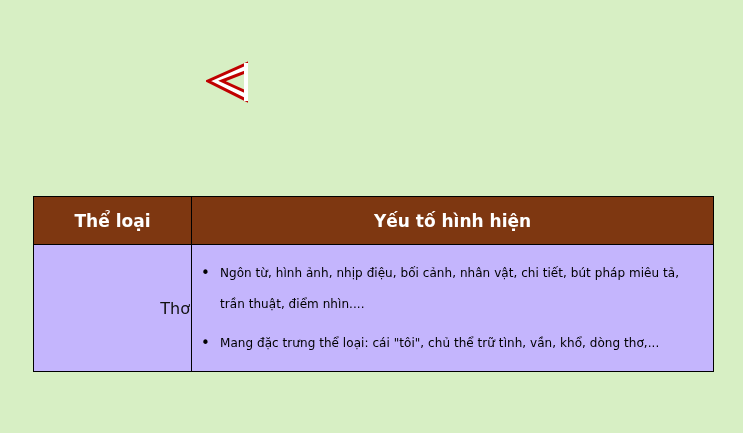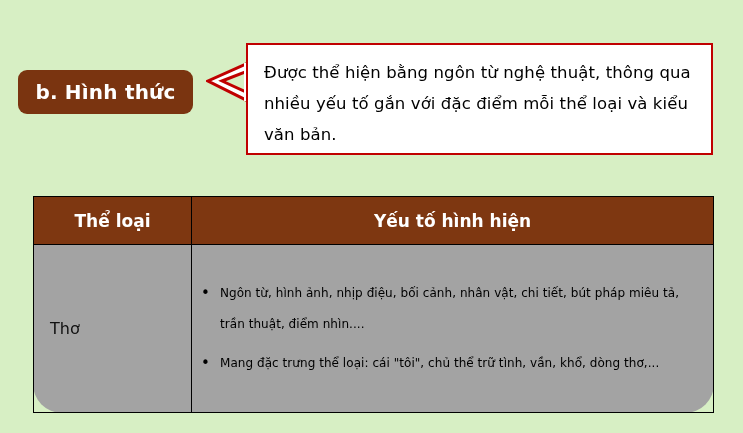--- a/index.html
+++ b/index.html
@@ -76,47 +76,46 @@
   }
 
   
   .genre-table {
     position: absolute;
     left: 33px;
     top: 196px;
     width: 680px;
     border-collapse: collapse;
     table-layout: fixed;
-    background: #a3a3a3;
-    border-radius: 29px;
+    background: #c4b5fd;
   }
   .genre-table th,
   .genre-table td {
     border: 1.5px solid #000000;
     box-sizing: border-box;
   }
   .genre-table thead th {
     background: #7e3711;
     color: #ffffff;
     font-size: 17px;
     font-weight: bold;
     height: 48px;
     padding: 0 6px;
     text-align: center;
     vertical-align: middle;
   }
   .col-genre { width: 158px; }
   .col-elements { width: 522px; }
 
   .cell-genre {
-    text-align: left;
+    text-align: right;
     vertical-align: middle;
     font-size: 16px;
     color: #111111;
-    height: 168px;
+    height: 127px;
     padding-left: 16px;
   }
   .cell-elements {
     vertical-align: middle;
     padding: 10px 14px 10px 6px;
   }
   .bullet-list {
     margin: 0;
     padding: 0;
     list-style: none;
@@ -140,32 +139,26 @@
     font-size: 15px;
     line-height: 31px;
     color: #000000;
   }
 </style>
 </head>
 <body>
 
 <div class="slide">
 
-  <div class="heading-pill">
-    <span class="heading-pill-label">b. Hình thức</span>
-  </div>
 
   <svg class="callout-tail" viewBox="0 0 42 42" width="42" height="42" aria-hidden="true">
     <polygon points="42,2 2,20 42,40 42,32 16,20 42,10" fill="#ffffff" stroke="#c00000" stroke-width="3" stroke-linejoin="miter"></polygon>
     <rect x="38" y="2" width="6" height="38" fill="#ffffff"></rect>
   </svg>
 
-  <div class="callout">
-    <div class="callout-text">Được thể hiện bằng ngôn từ nghệ thuật, thông qua nhiều yếu tố gắn với đặc điểm mỗi thể loại và kiểu văn bản.</div>
-  </div>
 
   <table class="genre-table">
     <colgroup>
       <col class="col-genre">
       <col class="col-elements">
     </colgroup>
     <thead>
       <tr>
         <th class="col-genre">Thể loại</th>
         <th class="col-elements">Yếu tố hình hiện</th>

